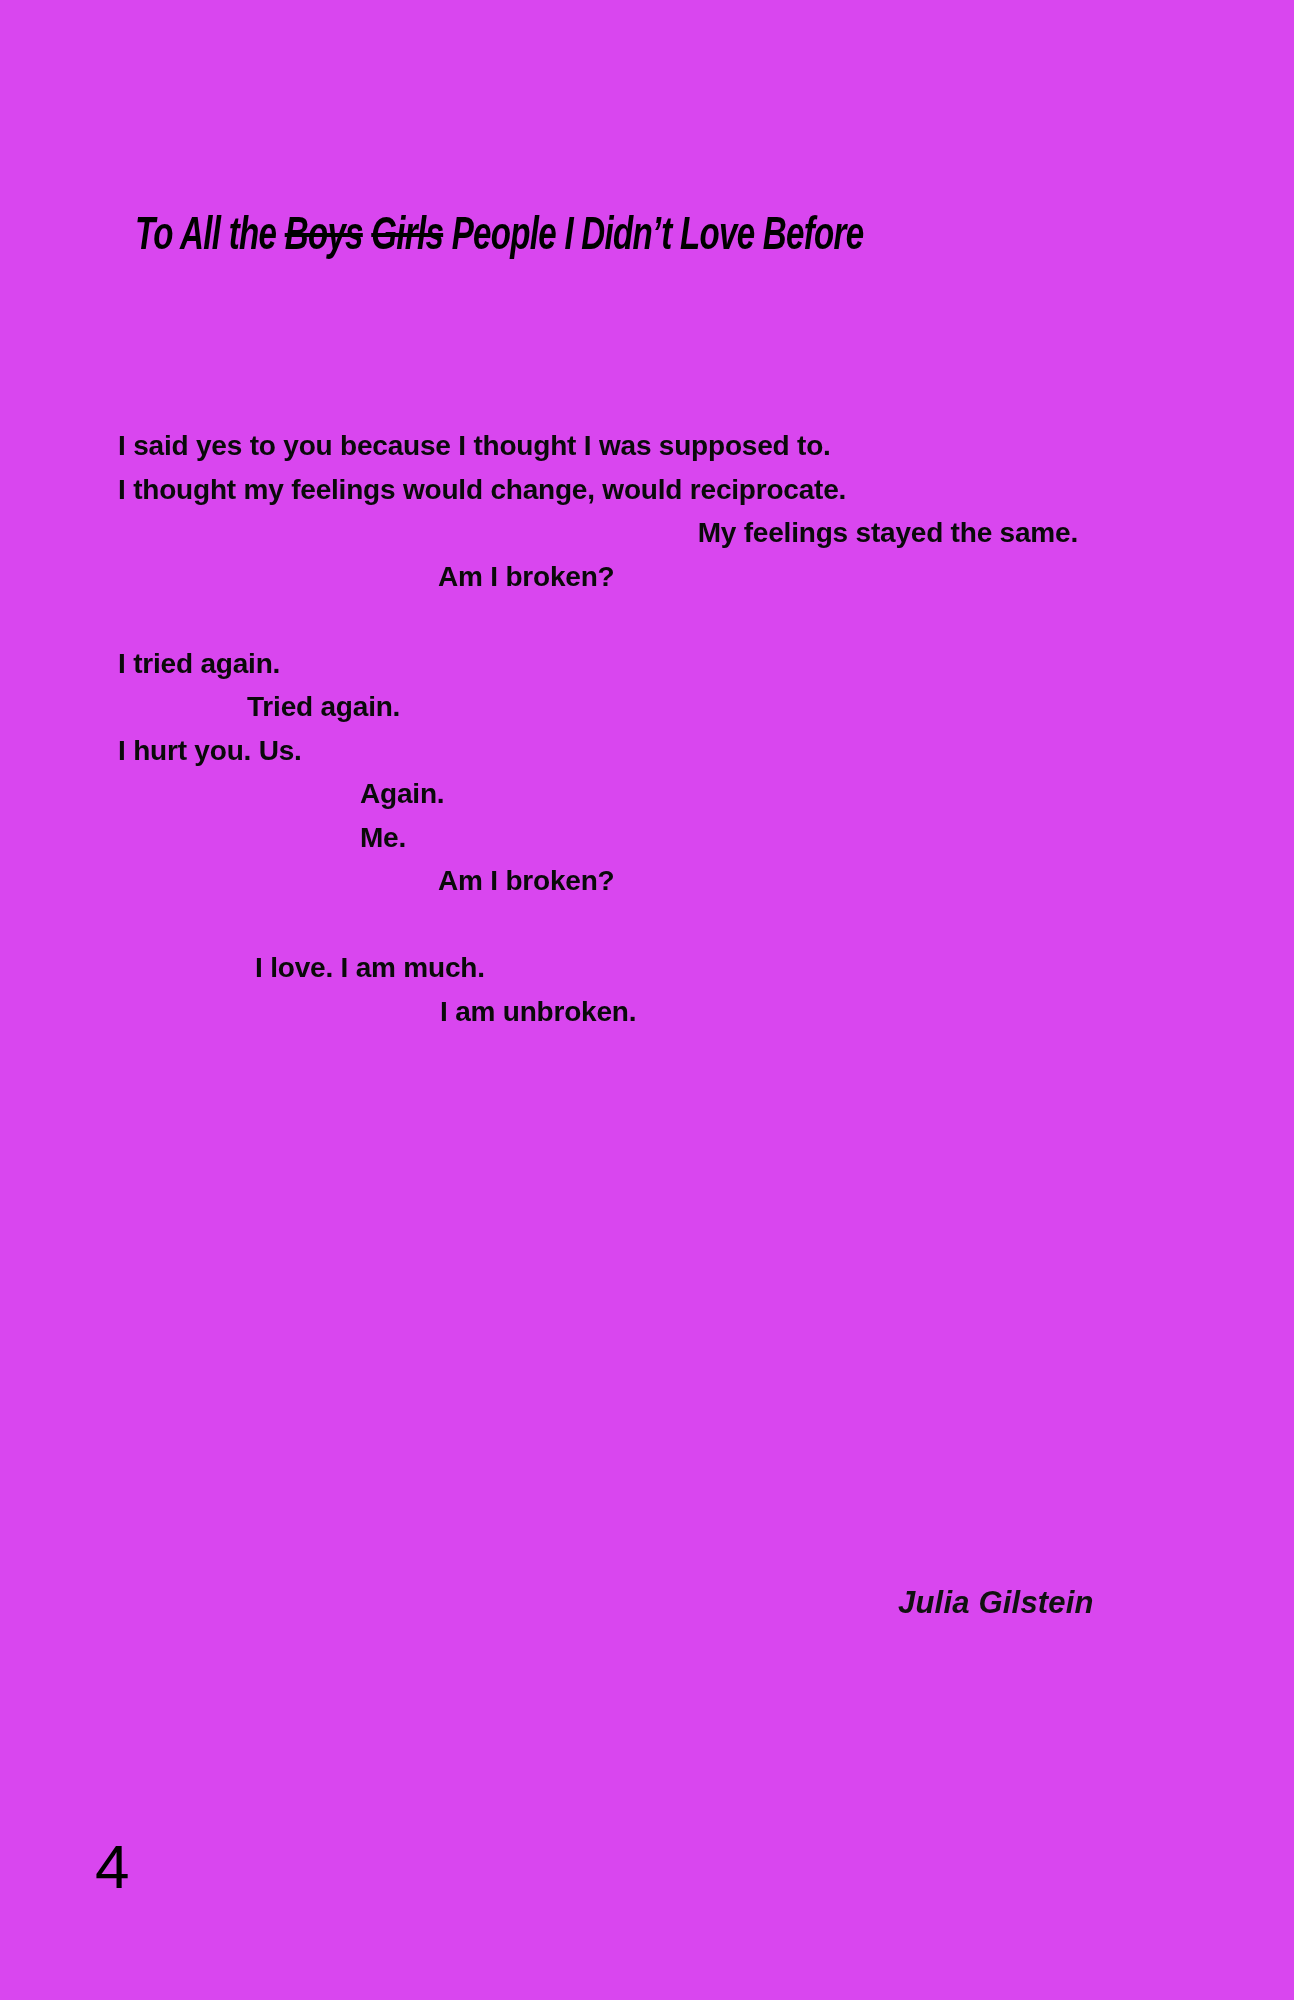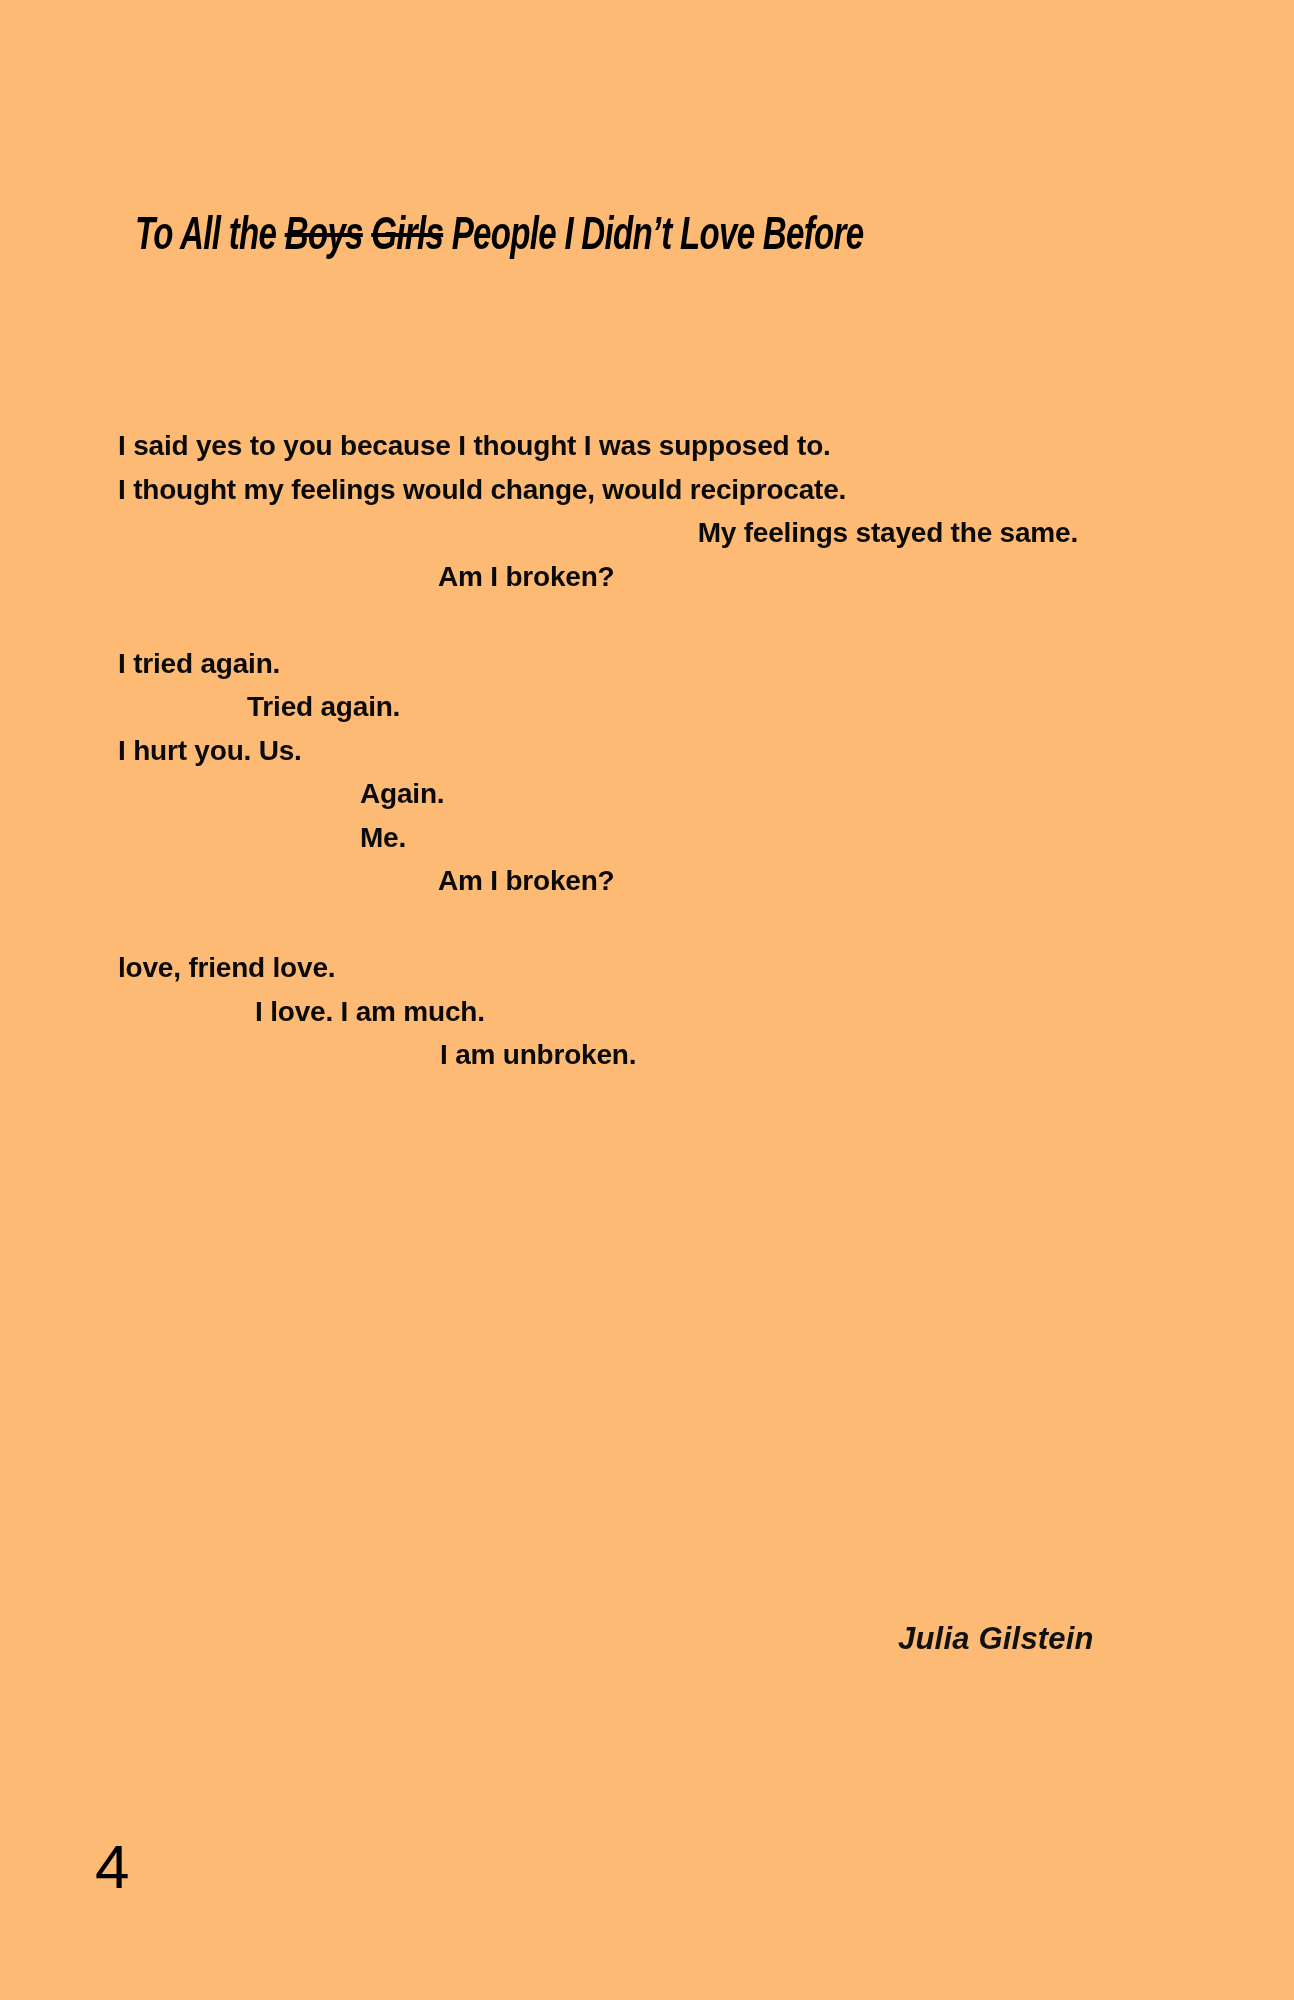--- a/index.html
+++ b/index.html
@@ -1,19 +1,19 @@
 <!DOCTYPE html>
 <html><head>
 <meta charset="utf-8">
 <style>
   html,body{margin:0;padding:0;background:#e8e8e8;}
   .page{
     position:relative;
     width:1294px;height:2000px;
-    background:#fdba74;
+    background:#d946ef;
     margin:0 auto;
     overflow:hidden;
     font-family:"Liberation Sans", sans-serif;
     color:#0a0a0a;
   }
   
   .title{
     position:absolute;
     left:135px;top:210px;
     font-size:46px;
@@ -52,21 +52,20 @@
   
   .author{
     position:absolute;
     left:898px;top:1583px;
     font-size:31px;
     line-height:40px;
     font-weight:700;
     font-style:italic;
     letter-spacing:0.2px;
     color:#111111;
-    margin-top:36px;
   }
   
   .pagenum{
     position:absolute;
     left:95px;top:1836px;
     font-size:62px;
     line-height:62px;
     font-weight:400;
     color:#000000;
   }
@@ -84,21 +83,20 @@
     <div class="pline" style="padding-left: 0px; text-align: right;">My feelings stayed the same.</div>
     <div class="pline" style="padding-left: 320px;">Am I broken?</div>
     <div class="pline" style="padding-left: 0px;"></div>
     <div class="pline" style="padding-left: 0px;">I tried again.</div>
     <div class="pline" style="padding-left: 129px;">Tried again.</div>
     <div class="pline" style="padding-left: 0px;">I hurt you. Us.</div>
     <div class="pline" style="padding-left: 242px;">Again.</div>
     <div class="pline" style="padding-left: 242px;">Me.</div>
     <div class="pline" style="padding-left: 320px;">Am I broken?</div>
     <div class="pline" style="padding-left: 0px;"></div>
-    <div class="pline" style="padding-left: 0px;">love, friend love.</div>
     <div class="pline" style="padding-left: 137px;">I love. I am much.</div>
     <div class="pline" style="padding-left: 322px;">I am unbroken.</div>
   </div>
 
   <div class="author">Julia Gilstein</div>
 
   <div class="pagenum">4</div>
 
 </div>
 

